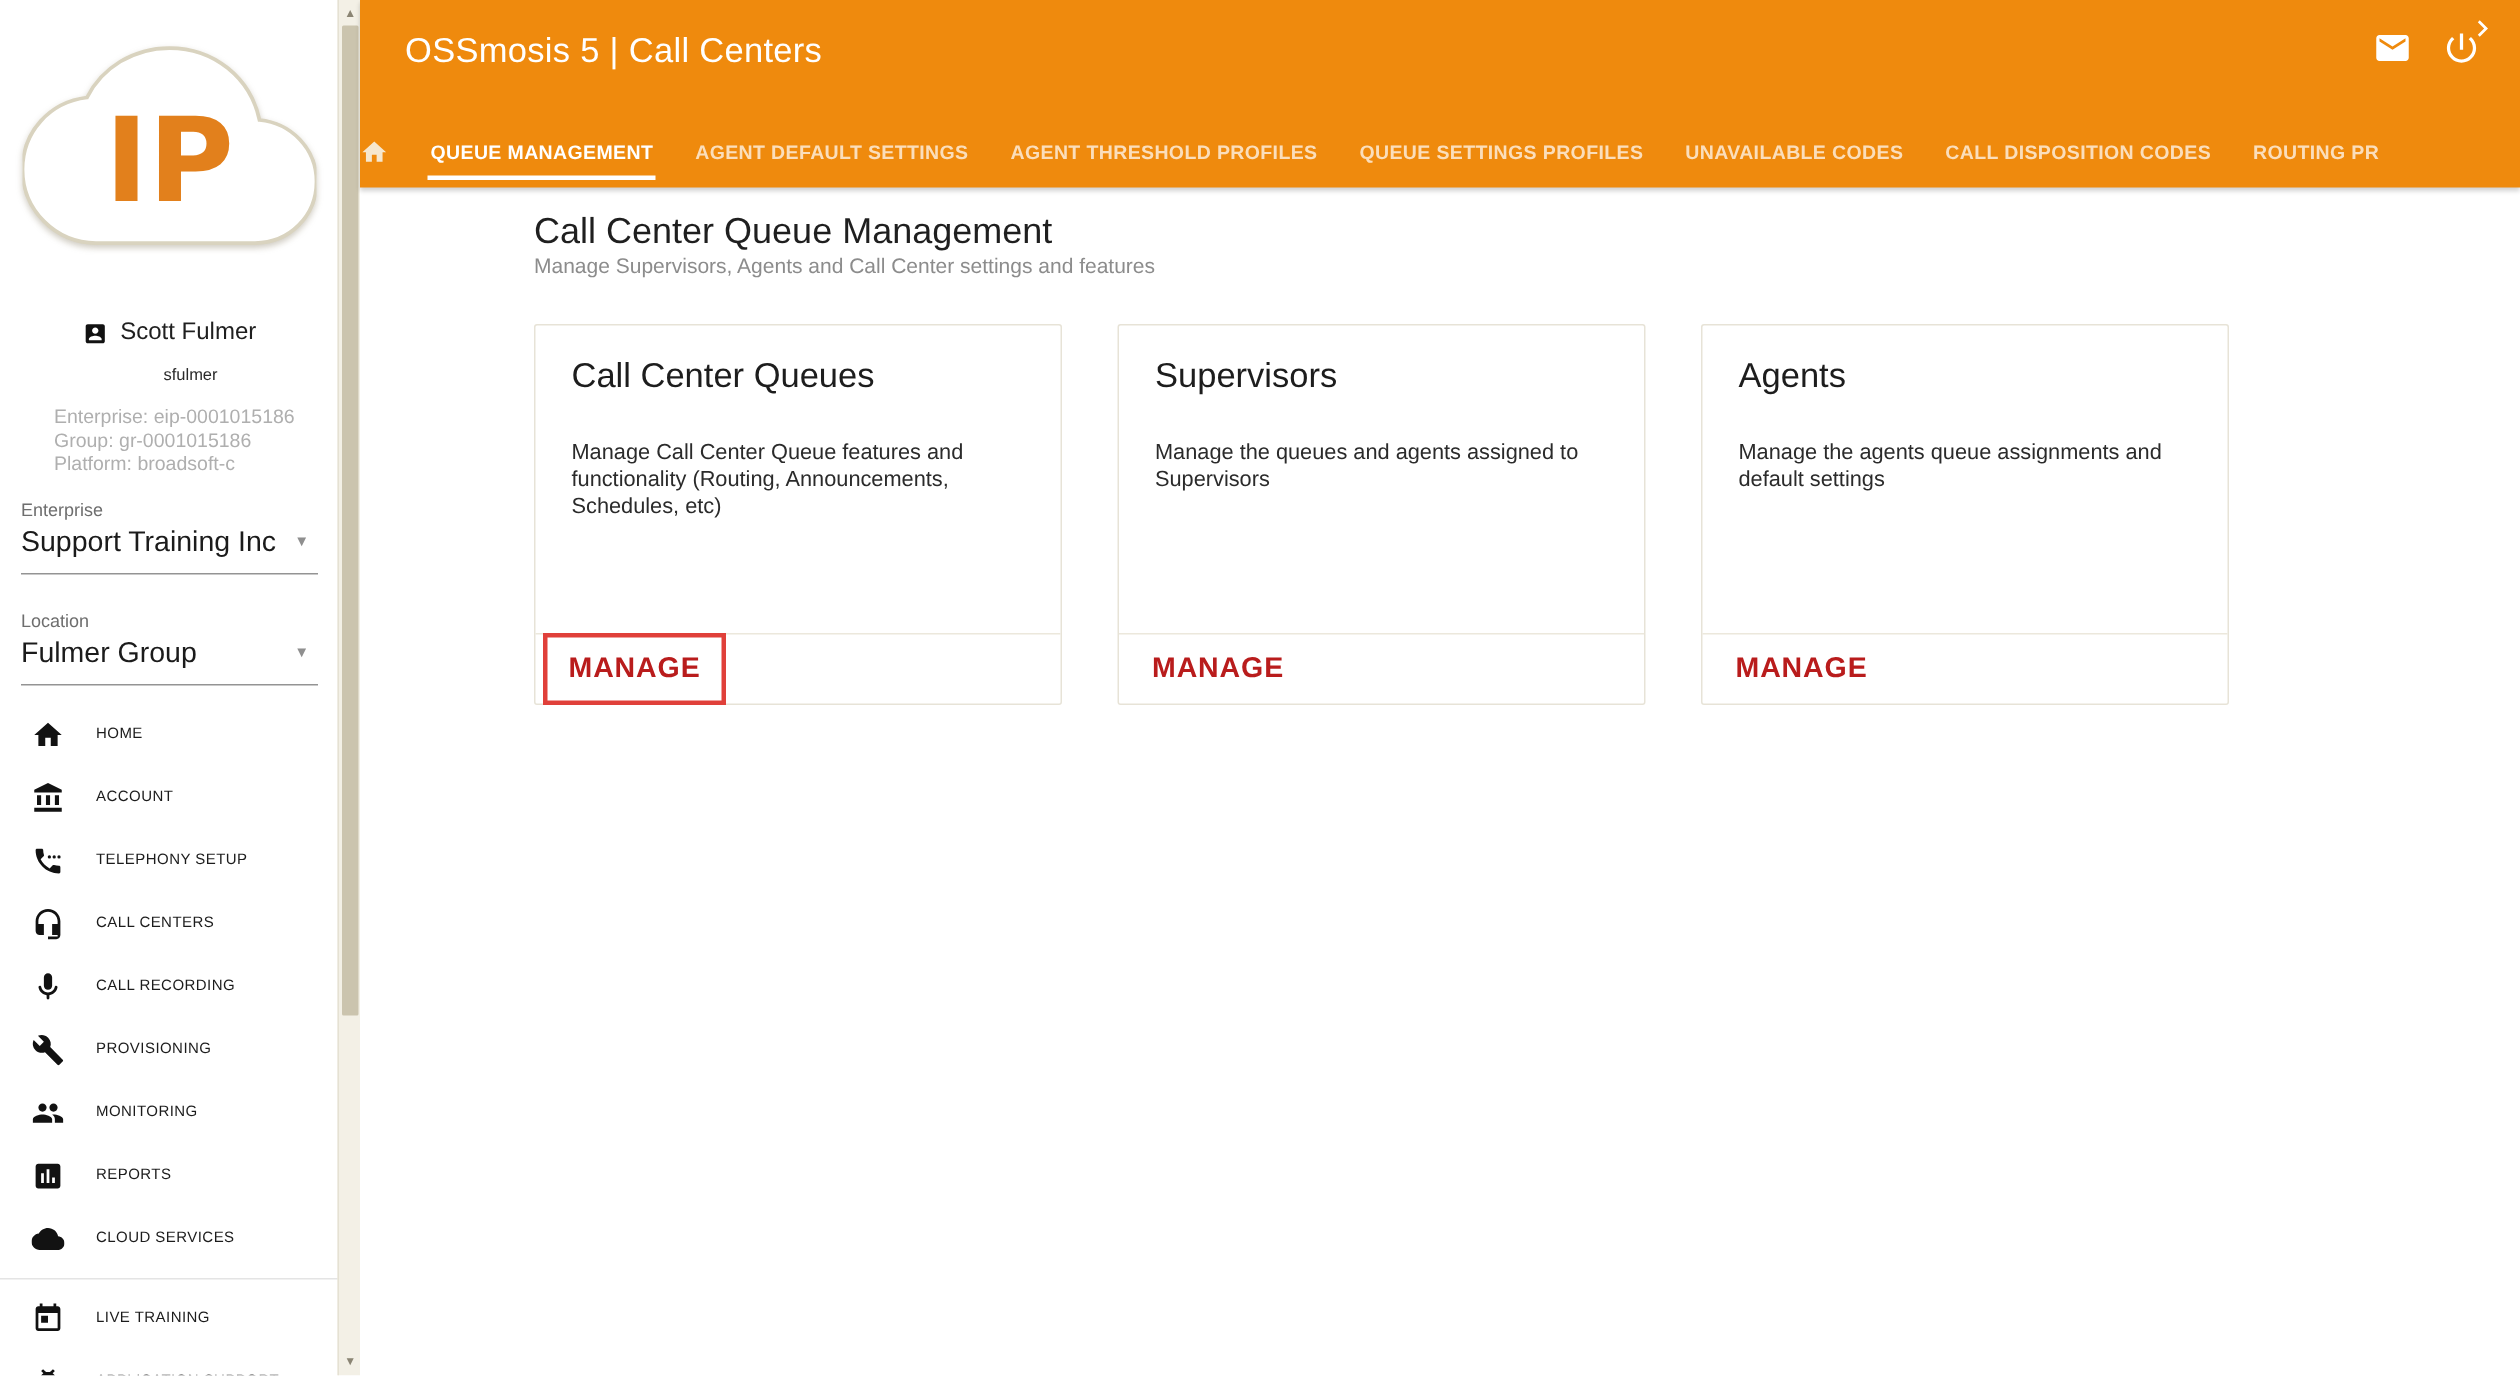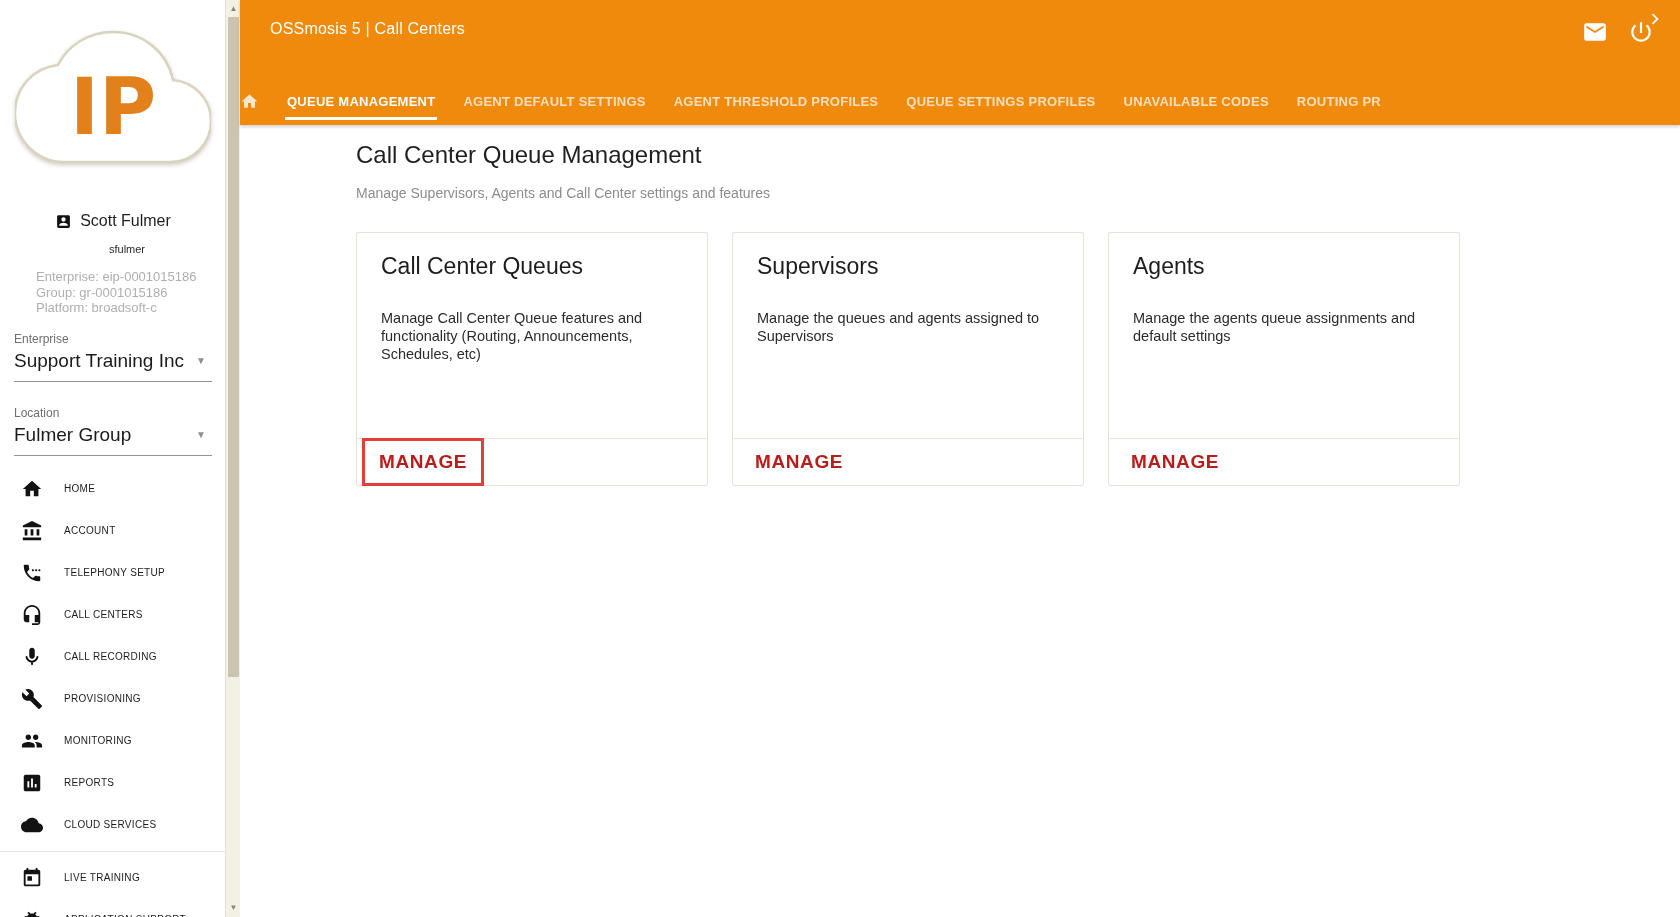--- a/index.html
+++ b/index.html
@@ -36,38 +36,38 @@
   
   .side-scrollbar { position:absolute; top:0; right:0; width:15px; height:917px; background:#F3F0E6; border-left:1px solid #E5E1D3; }
   .scroll-arrow { position:absolute; left:0; width:15px; height:14px; color:#8B8574; font-size:8px; text-align:center; line-height:14px; }
   .scroll-arrow.up { top:2px; }
   .scroll-arrow.down { bottom:2px; }
   .scroll-thumb { position:absolute; top:17px; left:2px; width:11px; height:660px; background:#CBC4AE; border-radius:1px; }
 
   
   .main { flex:1; display:flex; flex-direction:column; background:#fff; }
   .topbar { position:relative; height:125px; background:#EF8A0D; box-shadow:0 2px 3px rgba(0,0,0,0.18); flex:0 0 125px; }
-  .topbar-title { position:absolute; top:20px; left:30px; color:#fff; font-size:16px; letter-spacing:0.2px; }
+  .topbar-title { position:absolute; top:20px; left:30px; color:#fff; font-size:23px; letter-spacing:0.2px; }
   .topbar-icons { position:absolute; top:19px; right:26px; display:flex; gap:20px; align-items:center; }
   .topbar-icons .hicon { width:26px; height:26px; color:#fff; cursor:pointer; }
   .topbar-icons .hicon svg { width:26px; height:26px; fill:currentColor; }
 
   .tabbar { position:absolute; left:0; right:0; bottom:4px; height:40px; display:flex; align-items:center; overflow:hidden; white-space:nowrap; }
   .tab-home { width:19px; height:19px; color:#F6E7CE; margin-right:26px; cursor:pointer; flex:0 0 19px; }
   .tab-home svg { width:19px; height:19px; fill:currentColor; }
   .tab { font-size:13px; font-weight:bold; letter-spacing:0.25px; color:rgba(255,255,255,0.72); margin-right:24px; padding:12px 2px 11px; cursor:pointer; flex:0 0 auto; }
   .tab.active { color:#FFFFFF; border-bottom:3px solid #FFFFFF; padding-bottom:8px; }
   .tab-chevron { position:absolute; right:14px; top:8px; width:22px; height:22px; color:#fff; cursor:pointer; }
   .tab-chevron svg { width:22px; height:22px; fill:currentColor; }
 
   .content { padding:16px 0 0 116px; }
   .page-title { font-size:24px; font-weight:400; color:#1f1f1f; }
-  .page-subtitle { margin-top:16px; font-size:14px; color:#8C8C8C; }
-
-  .cards { display:flex; gap:24px; margin-top:31px; }
+  .page-subtitle { margin-top:0; font-size:14px; color:#8C8C8C; }
+
+  .cards { display:flex; gap:37px; margin-top:31px; }
   .card { width:352px; height:254px; background:#fff; border:1px solid #E7E3D7; border-radius:2px; display:flex; flex-direction:column; }
   .card-body { flex:1; padding:20px 24px 0; }
   .card-title { font-size:23px; font-weight:400; color:#1d1d1d; }
   .card-desc { margin-top:29px; font-size:14.5px; line-height:18px; color:#2b2b2b; max-width:298px; }
   .card-footer { border-top:1px solid #ECE8DC; height:47px; display:flex; align-items:center; padding-left:5px; }
   .manage-wrap { border:3px solid transparent; }
   .manage-wrap.highlighted { border-color:#E0403A; }
   .manage-btn { display:block; background:none; border:none; color:#b91c1c; font-family:Liberation Sans, sans-serif; font-size:19px; font-weight:bold; letter-spacing:0.6px; padding:10px 14px; cursor:pointer; }
 </style>
 </head>
@@ -253,20 +253,21 @@
         <span class="tab-home">
           <svg viewBox="0 0 24 24">
               <path d="M10 20v-6h4v6h5v-8h3L12 3 2 12h3v8z"></path>
             </svg>
         </span>
         <span class="tab active">QUEUE MANAGEMENT</span>
         <span class="tab">AGENT DEFAULT SETTINGS</span>
         <span class="tab">AGENT THRESHOLD PROFILES</span>
         <span class="tab">QUEUE SETTINGS PROFILES</span>
         <span class="tab">UNAVAILABLE CODES</span>
+        <span class="tab">CALL DISPOSITION CODES</span>
         <span class="tab">ROUTING PR</span>
       </nav>
       <span class="tab-chevron">
         <svg viewBox="0 0 24 24">
             <path d="M10 6L8.59 7.41 13.17 12l-4.58 4.59L10 18l6-6z"></path>
           </svg>
       </span>
     </header>
 
     <section class="content">

